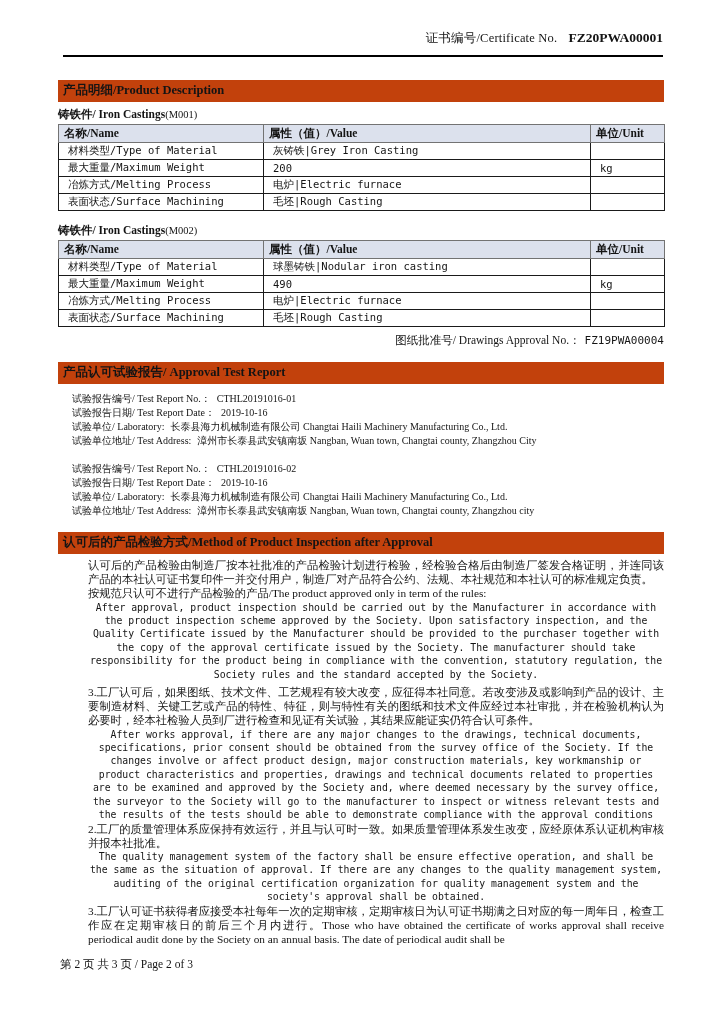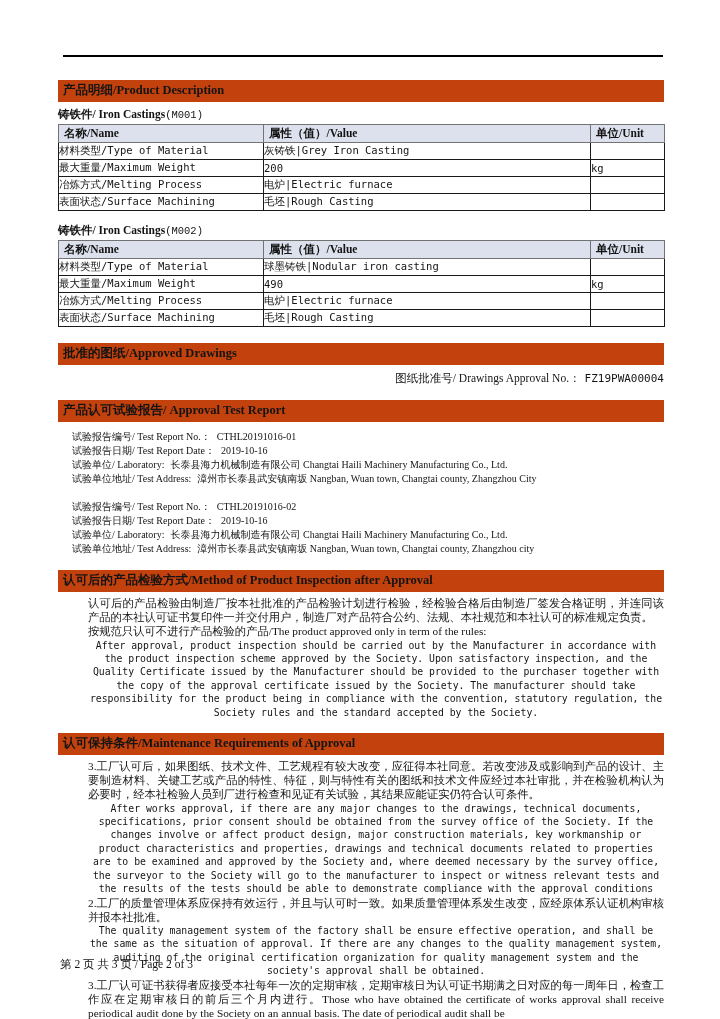--- a/index.html
+++ b/index.html
@@ -31,35 +31,35 @@
     font-weight:bold; font-size:12.5px;
     padding:2px 5px 3px 5px;
     margin-top:14px;
   }
   .section-bar:first-child { margin-top:0; }
   .tbl-subtitle {
     font-weight:bold; font-size:11.5px;
     margin:5px 0 2px 0;
   }
   .tbl-subtitle .code {
-    font-family:Liberation Mono, monospace;
+    font-family:Liberation Serif, serif;
     font-weight:normal; font-size:10.5px;text-align:right;
   }
   table.ptable {
     border-collapse:collapse; width:100%; table-layout:fixed;
   }
   table.ptable th {
     background:#dce1ed;
     text-align:left; font-size:11.5px;
     border:1px solid #737373; padding:1px 5px; height:17px;
   }
   table.ptable td {
     font-family:"DejaVu Sans Mono", monospace;
     font-size:10.5px;
-    border:1px solid #1a1a1a; padding:1px 0; height:17px;
+    border:1px solid #1a1a1a; padding:1px 9px; height:17px;
     overflow:hidden; white-space:nowrap;
   }
   .col-name { width:205px; }
   .col-value { width:327px; }
   .col-unit { width:74px; }
   .drawings-line {
     margin:6px 0 6px 30px; font-size:11.5px;text-align:right;
   }
   .drawings-line .val { font-family:"DejaVu Sans Mono", monospace; font-size:11px; margin-left:4px; }
   .report-block {
@@ -83,20 +83,24 @@
   .doc-footer {
     position:absolute; left:60px; top:957px;
     font-size:11.5px;
   }
 </style>
 </head>
 <body>
 
 <div class="page">
 
+  <div class="doc-header">
+    <span class="hdr-label">证书编号/Certificate No.</span>
+    <span class="hdr-value">FZ20PWA00001</span>
+  </div>
   <div class="hdr-rule"></div>
 
   <div class="content">
 
     <div class="section-bar">产品明细/Product Description</div>
 
     <div class="tbl-subtitle">
       <span>铸铁件/ Iron Castings</span><span class="code">(M001)</span>
     </div>
     <table class="ptable">
@@ -165,21 +169,20 @@
         <td></td>
       </tr>
       <tr>
         <td>表面状态/Surface Machining</td>
         <td>毛坯|Rough Casting</td>
         <td></td>
       </tr>
     </tbody>
       </table>
 
-    <div class="section-bar" style="margin-top:16px;">批准的图纸/Approved Drawings</div>
     <div class="drawings-line">
       <span class="lab">图纸批准号/ Drawings Approval No.：</span><span class="val">FZ19PWA00004</span>
     </div>
 
     <div class="section-bar">产品认可试验报告/ Approval Test Report</div>
 
     <div class="report-block">
       <div class="report-line">
         <span class="lab">试验报告编号/ Test Report No.：</span><span class="val">CTHL20191016-01</span>
       </div>
@@ -209,21 +212,20 @@
       </div>
     </div>
 
     <div class="section-bar">认可后的产品检验方式/Method of Product Inspection after Approval</div>
     <div class="body-block">
       <p class="para-cn">认可后的产品检验由制造厂按本社批准的产品检验计划进行检验，经检验合格后由制造厂签发合格证明，并连同该产品的本社认可证书复印件一并交付用户，制造厂对产品符合公约、法规、本社规范和本社认可的标准规定负责。</p>
       <p class="para-cn">按规范只认可不进行产品检验的产品/The product approved only in term of the rules:</p>
       <p class="para-en">After approval, product inspection should be carried out by the Manufacturer in accordance with the product inspection scheme approved by the Society. Upon satisfactory inspection, and the Quality Certificate issued by the Manufacturer should be provided to the purchaser together with the copy of the approval certificate issued by the Society. The manufacturer should take responsibility for the product being in compliance with the convention, statutory regulation, the Society rules and the standard accepted by the Society.</p>
     </div>
 
-    <div class="section-bar">认可保持条件/Maintenance Requirements of Approval</div>
     <div class="body-block">
       <p class="para-cn">3.工厂认可后，如果图纸、技术文件、工艺规程有较大改变，应征得本社同意。若改变涉及或影响到产品的设计、主要制造材料、关键工艺或产品的特性、特征，则与特性有关的图纸和技术文件应经过本社审批，并在检验机构认为必要时，经本社检验人员到厂进行检查和见证有关试验，其结果应能证实仍符合认可条件。</p>
       <p class="para-en">After works approval, if there are any major changes to the drawings, technical documents, specifications, prior consent should be obtained from the survey office of the Society. If the changes involve or affect product design, major construction materials, key workmanship or product characteristics and properties, drawings and technical documents related to properties are to be examined and approved by the Society and, where deemed necessary by the survey office, the surveyor to the Society will go to the manufacturer to inspect or witness relevant tests and the results of the tests should be able to demonstrate compliance with the approval conditions</p>
       <p class="para-cn">2.工厂的质量管理体系应保持有效运行，并且与认可时一致。如果质量管理体系发生改变，应经原体系认证机构审核并报本社批准。</p>
       <p class="para-en">The quality management system of the factory shall be ensure effective operation, and shall be the same as the situation of approval. If there are any changes to the quality management system, auditing of the original certification organization for quality management system and the society's approval shall be obtained.</p>
       <p class="para-cn">3.工厂认可证书获得者应接受本社每年一次的定期审核，定期审核日为认可证书期满之日对应的每一周年日，检查工作应在定期审核日的前后三个月内进行。Those who have obtained the certificate of works approval shall receive periodical audit done by the Society on an annual basis. The date of periodical audit shall be</p>
     </div>
 
   </div>
 

